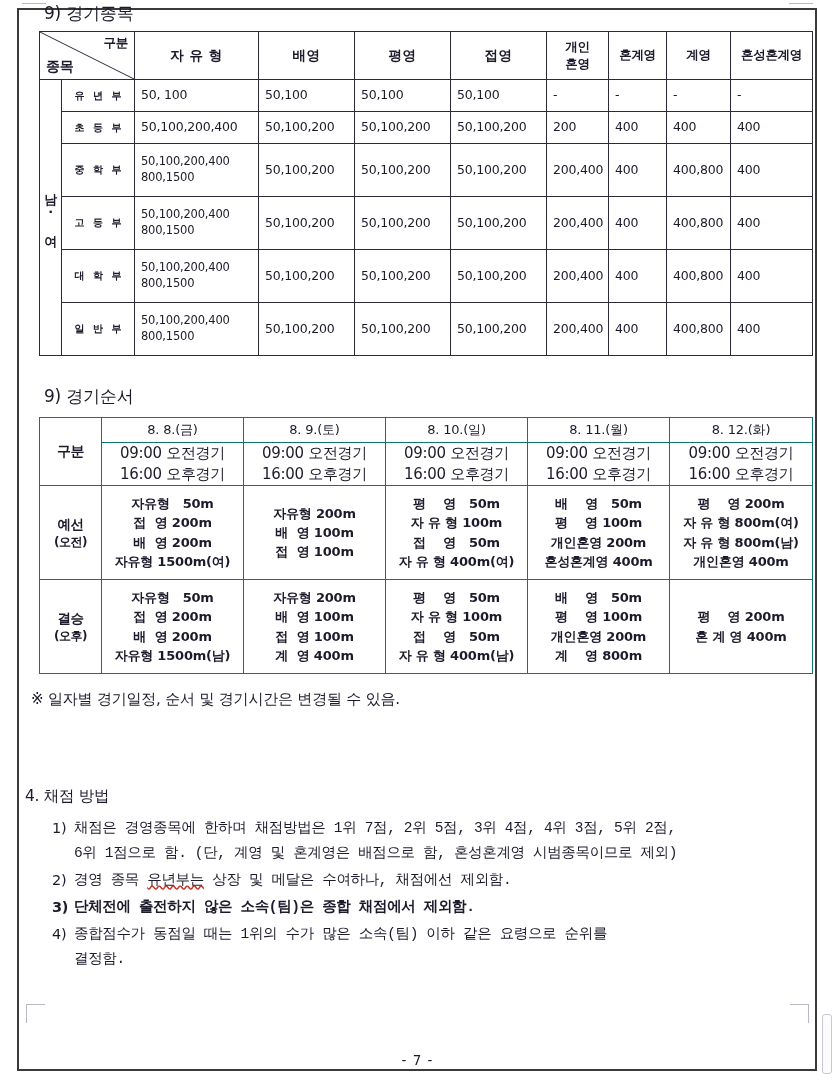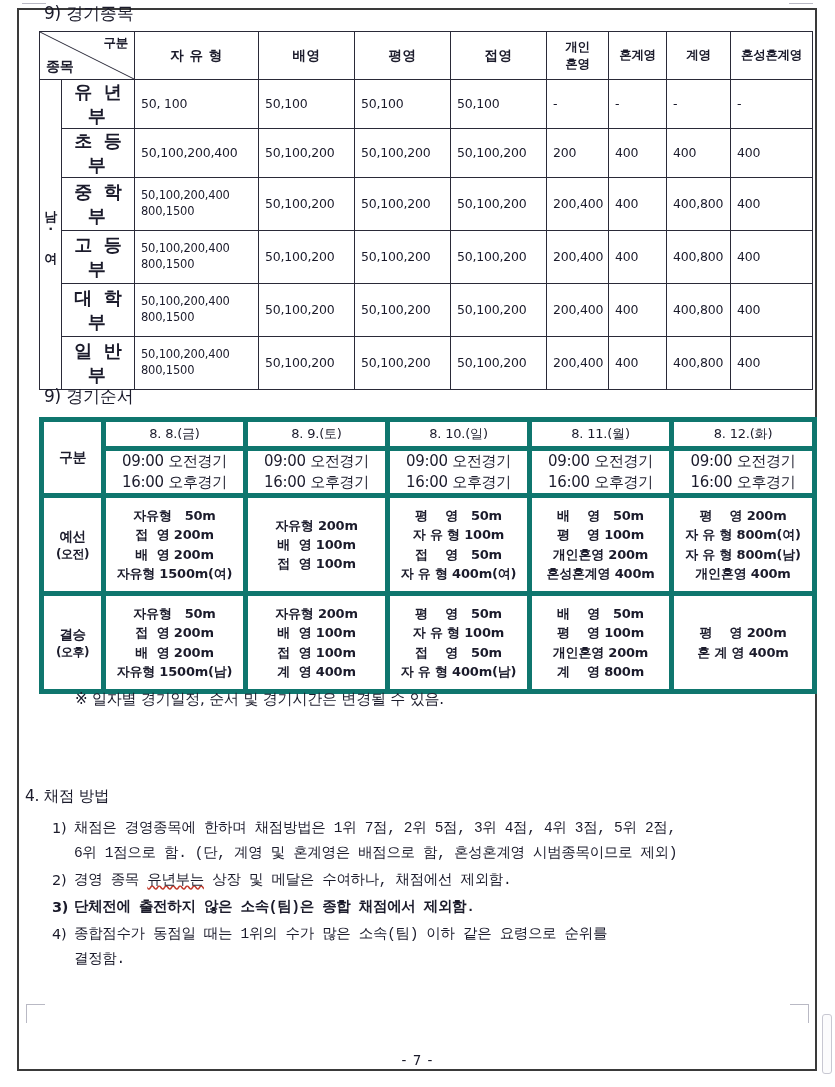--- a/index.html
+++ b/index.html
@@ -124,21 +124,21 @@
     font-weight: 700;
     line-height: 1.35;
   }
   #events-table .gender .vert {
     writing-mode: vertical-rl;
     text-orientation: upright;
     letter-spacing: 7px;
     display: inline-block;
   }
   #events-table .div-name {
-    font-size: 18px;
+    font-size: 10px;
     font-weight: 700;
     letter-spacing: 2.5px;
     text-indent: 2.5px;
   }
   #events-table .dist {
     text-align: left;
     padding-left: 6px;
     line-height: 1.35;
     font-size: 12.5px;
   }
@@ -149,21 +149,21 @@
 
   
   #order-table {
     position: absolute;
     left: 39px;
     top: 417px;
     width: 773px;
   }
   #order-table td {
     text-align: center;
-    border: 5px solid #0f766e;
+    border: 1px solid #0f766e;
   }
   #order-table .d-head {
     height: 24px;
     font-size: 13px;
     letter-spacing: -0.2px;
   }
   #order-table .d-time {
     height: 36px;
     font-size: 15px;
     line-height: 1.4;
@@ -191,21 +191,20 @@
     font-weight: 600;
   }
 
   
   #note {
     position: absolute;
     left: 31px;
     top: 690px;
     font-size: 15px;
     letter-spacing: -0.2px;
-    margin-left: 44px;
   }
 
   
   #sec4-title {
     position: absolute;
     left: 25px;
     top: 786px;
     font-size: 15.5px;
     font-weight: 400;
     letter-spacing: -0.3px;

